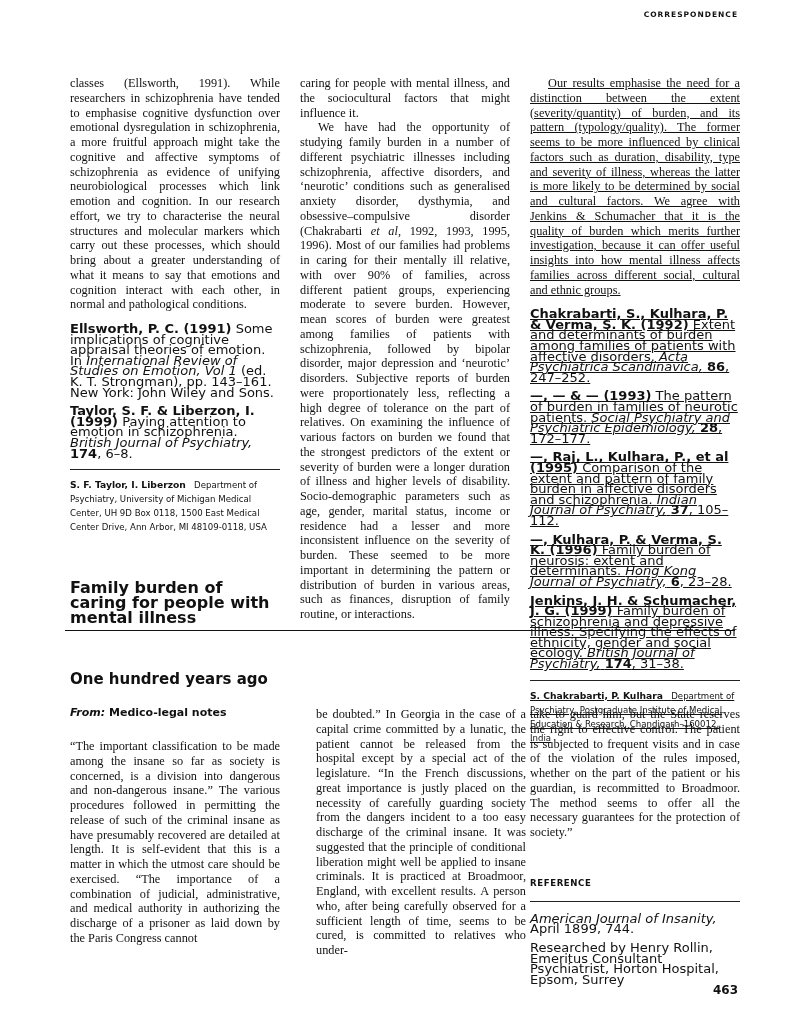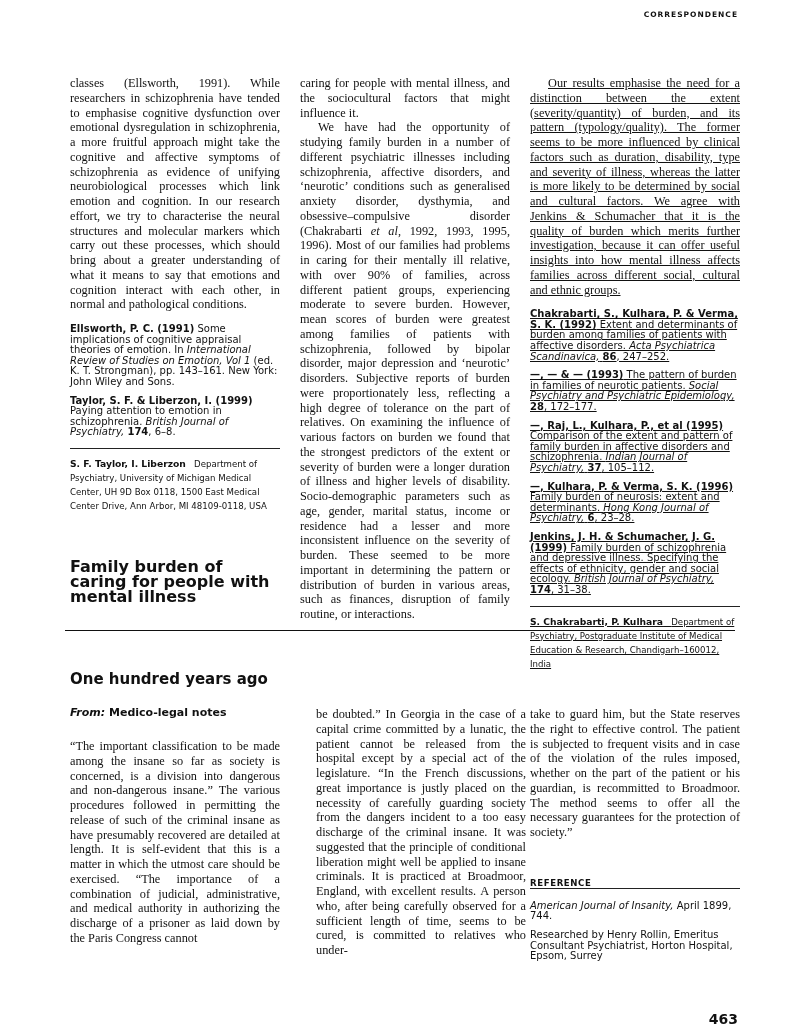--- a/index.html
+++ b/index.html
@@ -4,31 +4,31 @@
 <style>
   html, body { margin: 0; padding: 0; background: #ffffff; }
   body { width: 800px; height: 1036px; position: relative; overflow: hidden; color: #111; }
   .serif { font-family: "Liberation Serif", "DejaVu Serif", serif; }
   .sans { font-family: "DejaVu Sans", "Liberation Sans", sans-serif; }
   .running-head { position: absolute; right: 62px; top: 10px; font-size: 7.5px; font-weight: bold; letter-spacing: 1px; }
   .col { position: absolute; width: 210px; }
   .body-text { font-size: 12.3px; line-height: 14.75px; text-align: justify; hyphens: none; }
   .body-text p { margin: 0; }
   .body-text p.indent { text-indent: 18px; }
-  .ref { font-size: 10px; line-height: 10.6px; margin: 0 0 8px 0; }
+  .ref { font-size: 13px; line-height: 10.6px; margin: 0 0 8px 0; }
   .ref b { font-weight: bold; }
   .rule { border: none; border-top: 1px solid #222; margin: 10px 0 8px 0; }
   .affil { font-size: 8.6px; line-height: 14px; }
   .affil b { font-weight: bold; font-size: 9.2px; }
   .section-head { font-size: 16px; font-weight: bold; line-height: 15px; margin: 0 0 4px 0; }
   .big-rule { position: absolute; left: 65px; width: 670px; top: 630px; border-top: 1.5px solid #111; }
   .big-title { position: absolute; left: 70px; top: 670px; font-size: 15px; font-weight: bold; }
   .from { position: absolute; left: 70px; top: 706px; font-size: 11px; font-weight: bold; }
-  .ref-head { font-size: 8.6px; font-weight: bold; letter-spacing: 0.6px; padding-bottom: 0; border-bottom: 1px solid #222; margin-bottom: 12px; }
-  .page-num { position: absolute; right: 62px; top: 1011px; font-size: 14px; font-weight: bold; text-align: right; }
+  .ref-head { font-size: 8.6px; font-weight: bold; letter-spacing: 0.6px; padding-bottom: 13px; border-bottom: 1px solid #222; margin-bottom: 12px; }
+  .page-num { position: absolute; right: 62px; top: 983px; font-size: 12px; font-weight: bold; text-align: right; }
 </style>
 </head>
 <body>
 
 <div class="running-head sans">CORRESPONDENCE</div>
 
 <div class="col" style="left:70px; top:76px;">
   <div class="body-text serif">
       <p>classes (Ellsworth, 1991). While researchers in schizophrenia have tended to emphasise cognitive dysfunction over emotional dysregulation in schizophrenia, a more fruitful approach might take the cognitive and affective symptoms of schizophrenia as evidence of unifying neurobiological processes which link emotion and cognition. In our research effort, we try to characterise the neural structures and molecular markers which carry out these processes, which should bring about a greater understanding of what it means to say that emotions and cognition interact with each other, in normal and pathological conditions.</p>
     </div>

